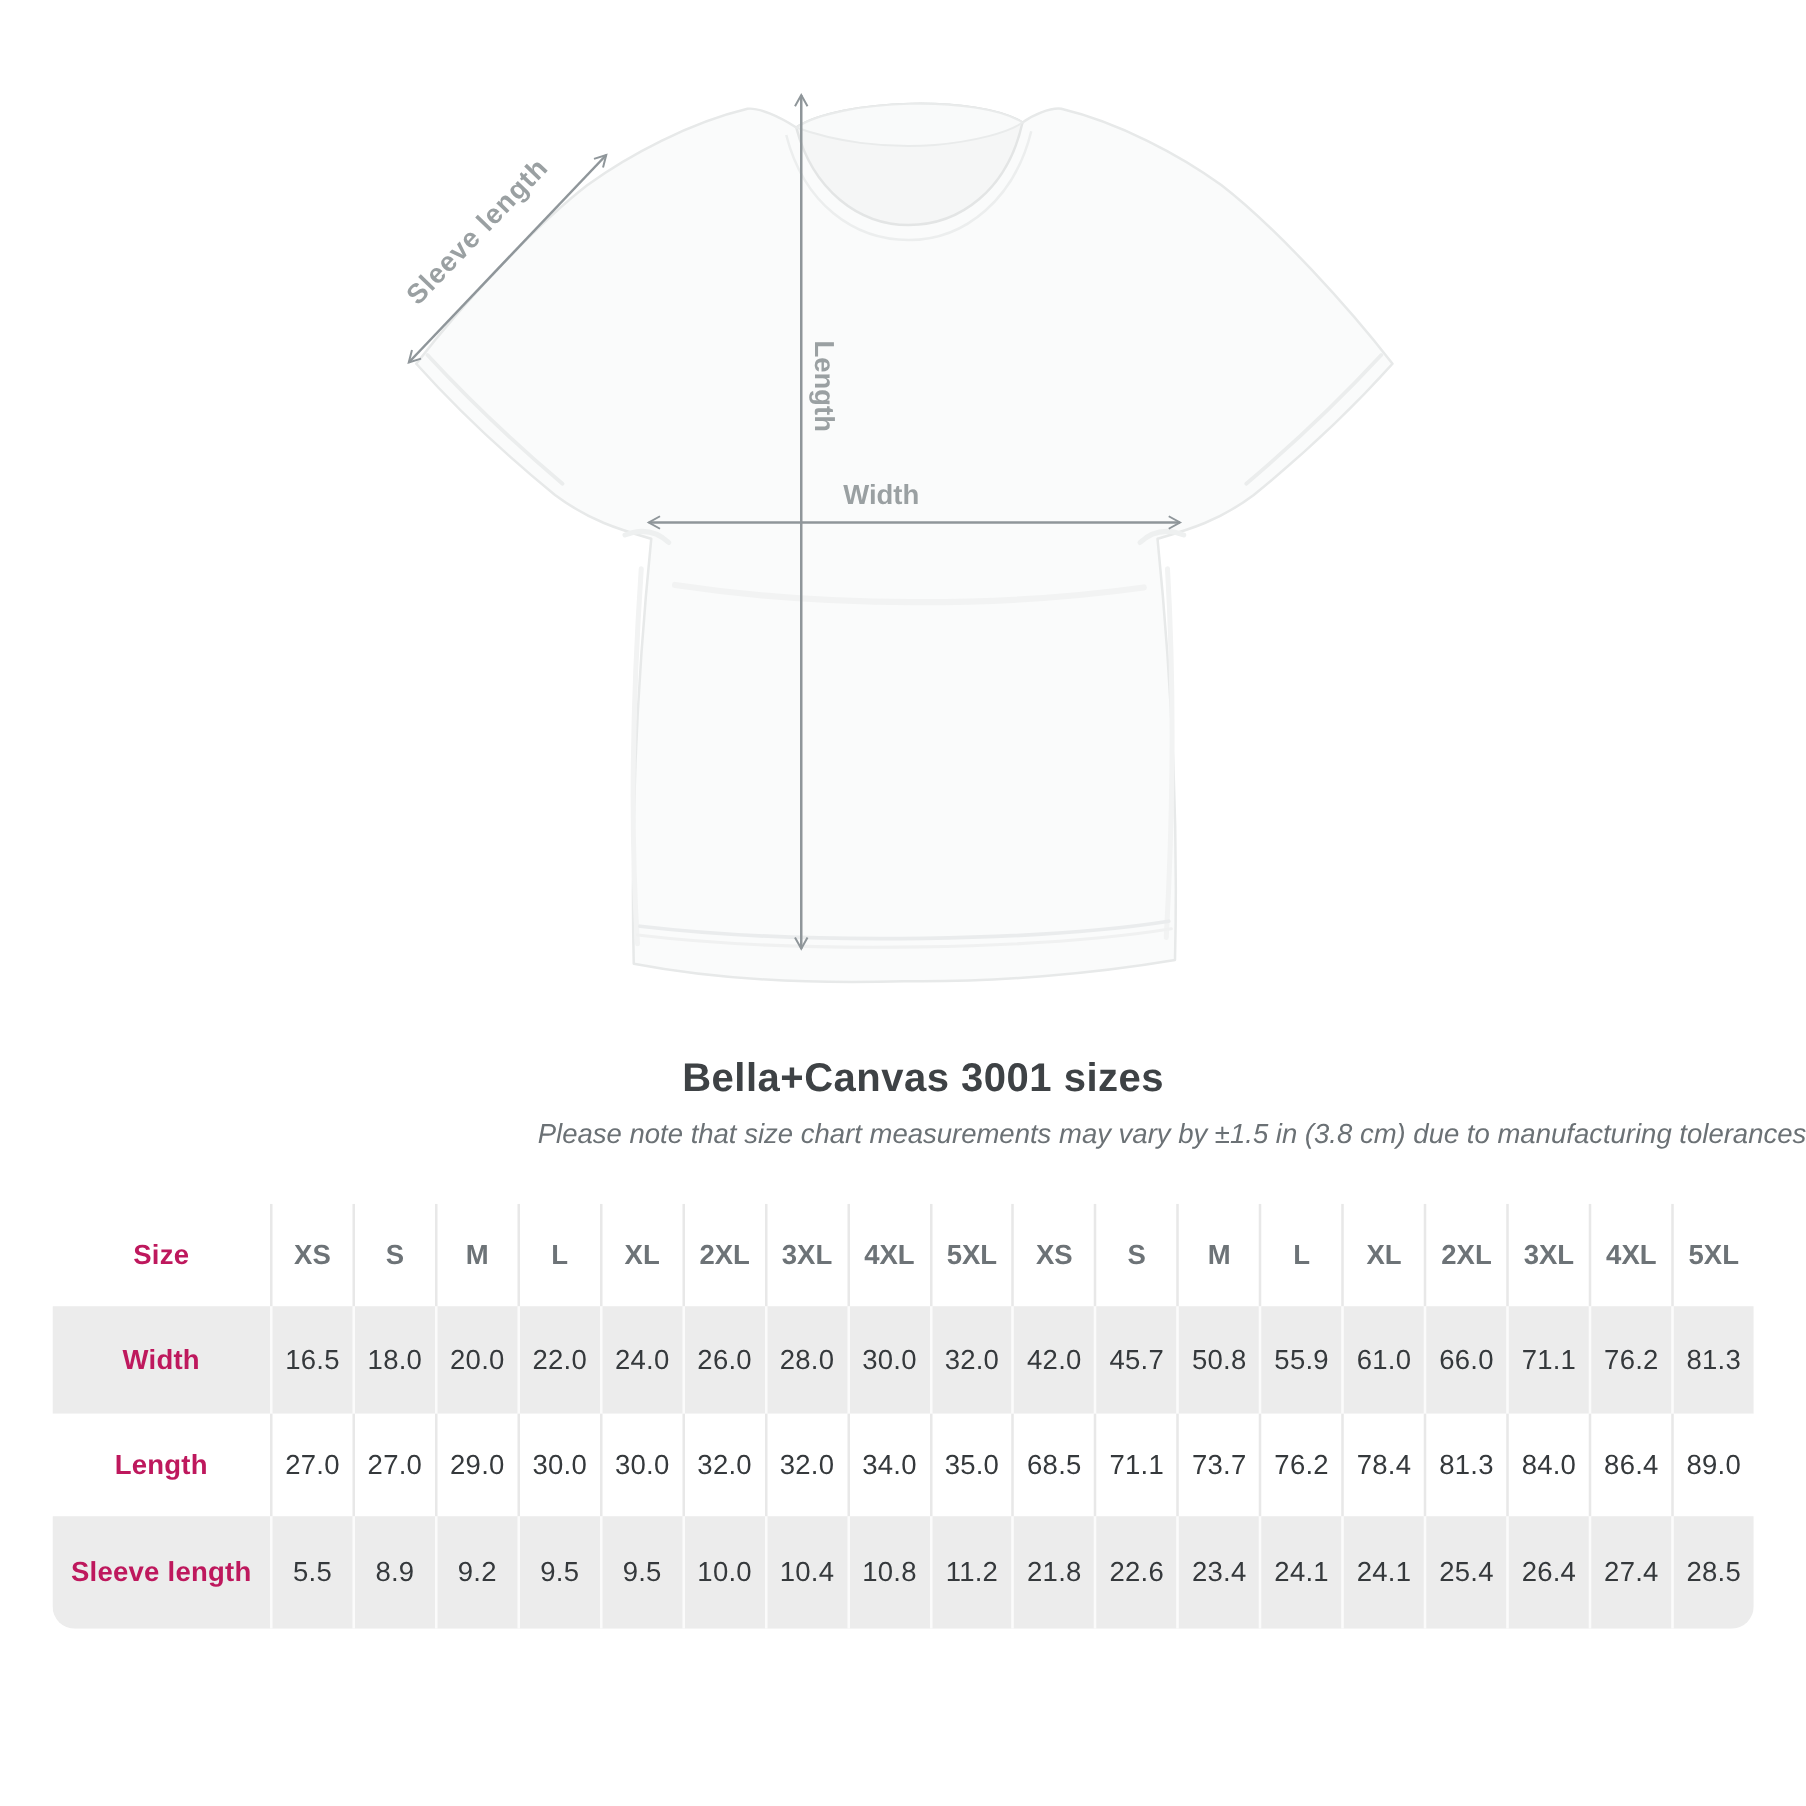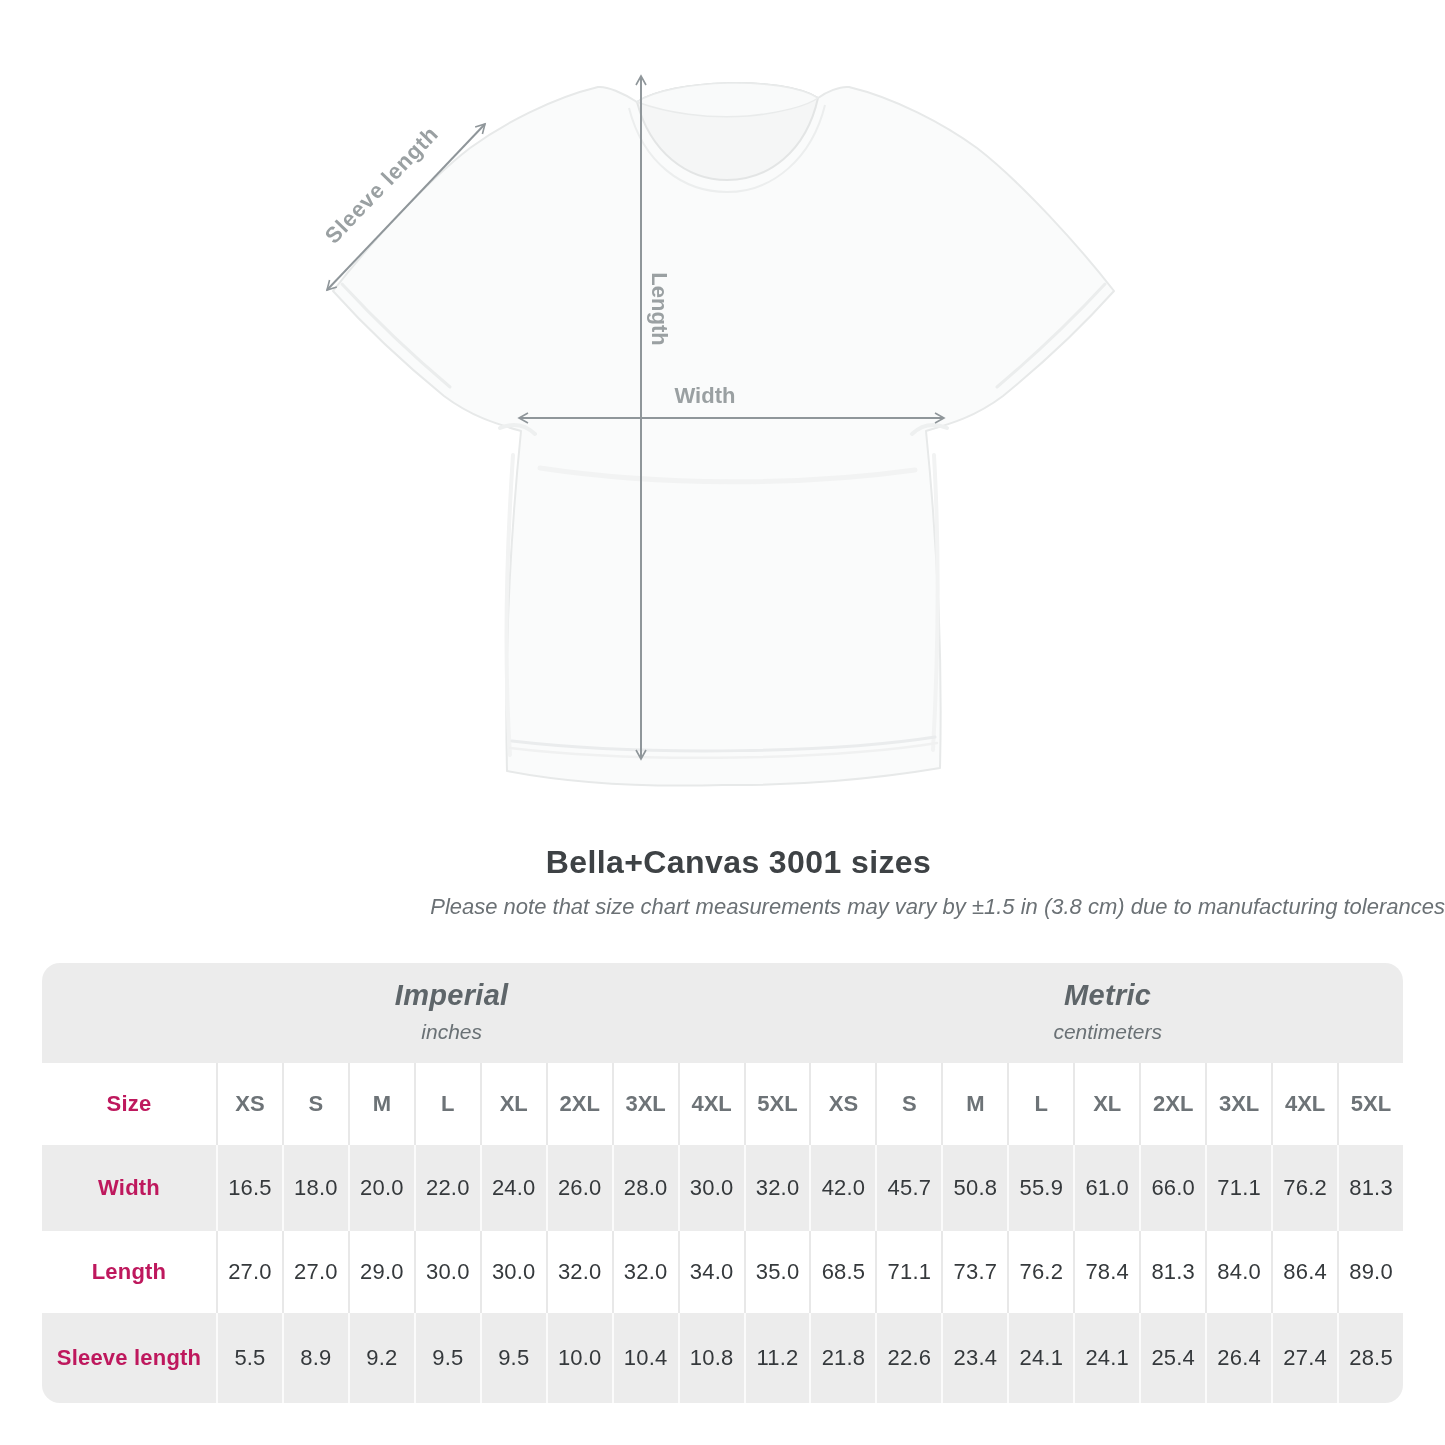--- a/index.html
+++ b/index.html
@@ -106,30 +106,20 @@
       <text transform="translate(387,190) rotate(-46.2)" text-anchor="middle" letter-spacing="0.8">Sleeve length</text>
       <text transform="translate(660,309) rotate(90)" text-anchor="middle" dy="0.35em">Length</text>
       <text x="705" y="403" text-anchor="middle">Width</text>
     </g>
   </svg>
 
   <div class="title">Bella+Canvas 3001 sizes</div>
   <div class="note">Please note that size chart measurements may vary by ±1.5 in (3.8 cm) due to manufacturing tolerances</div>
 
   <div class="size-table">
-    <div class="band">
-      <div class="group imperial">
-        <div class="gname">Imperial</div>
-        <div class="gunit">inches</div>
-      </div>
-      <div class="group metric">
-        <div class="gname">Metric</div>
-        <div class="gunit">centimeters</div>
-      </div>
-    </div>
     <div class="trow r-size">
         <div class="cell lab">Size</div>
         <div class="cell szh">XS</div>
         <div class="cell szh">S</div>
         <div class="cell szh">M</div>
         <div class="cell szh">L</div>
         <div class="cell szh">XL</div>
         <div class="cell szh">2XL</div>
         <div class="cell szh">3XL</div>
         <div class="cell szh">4XL</div>

